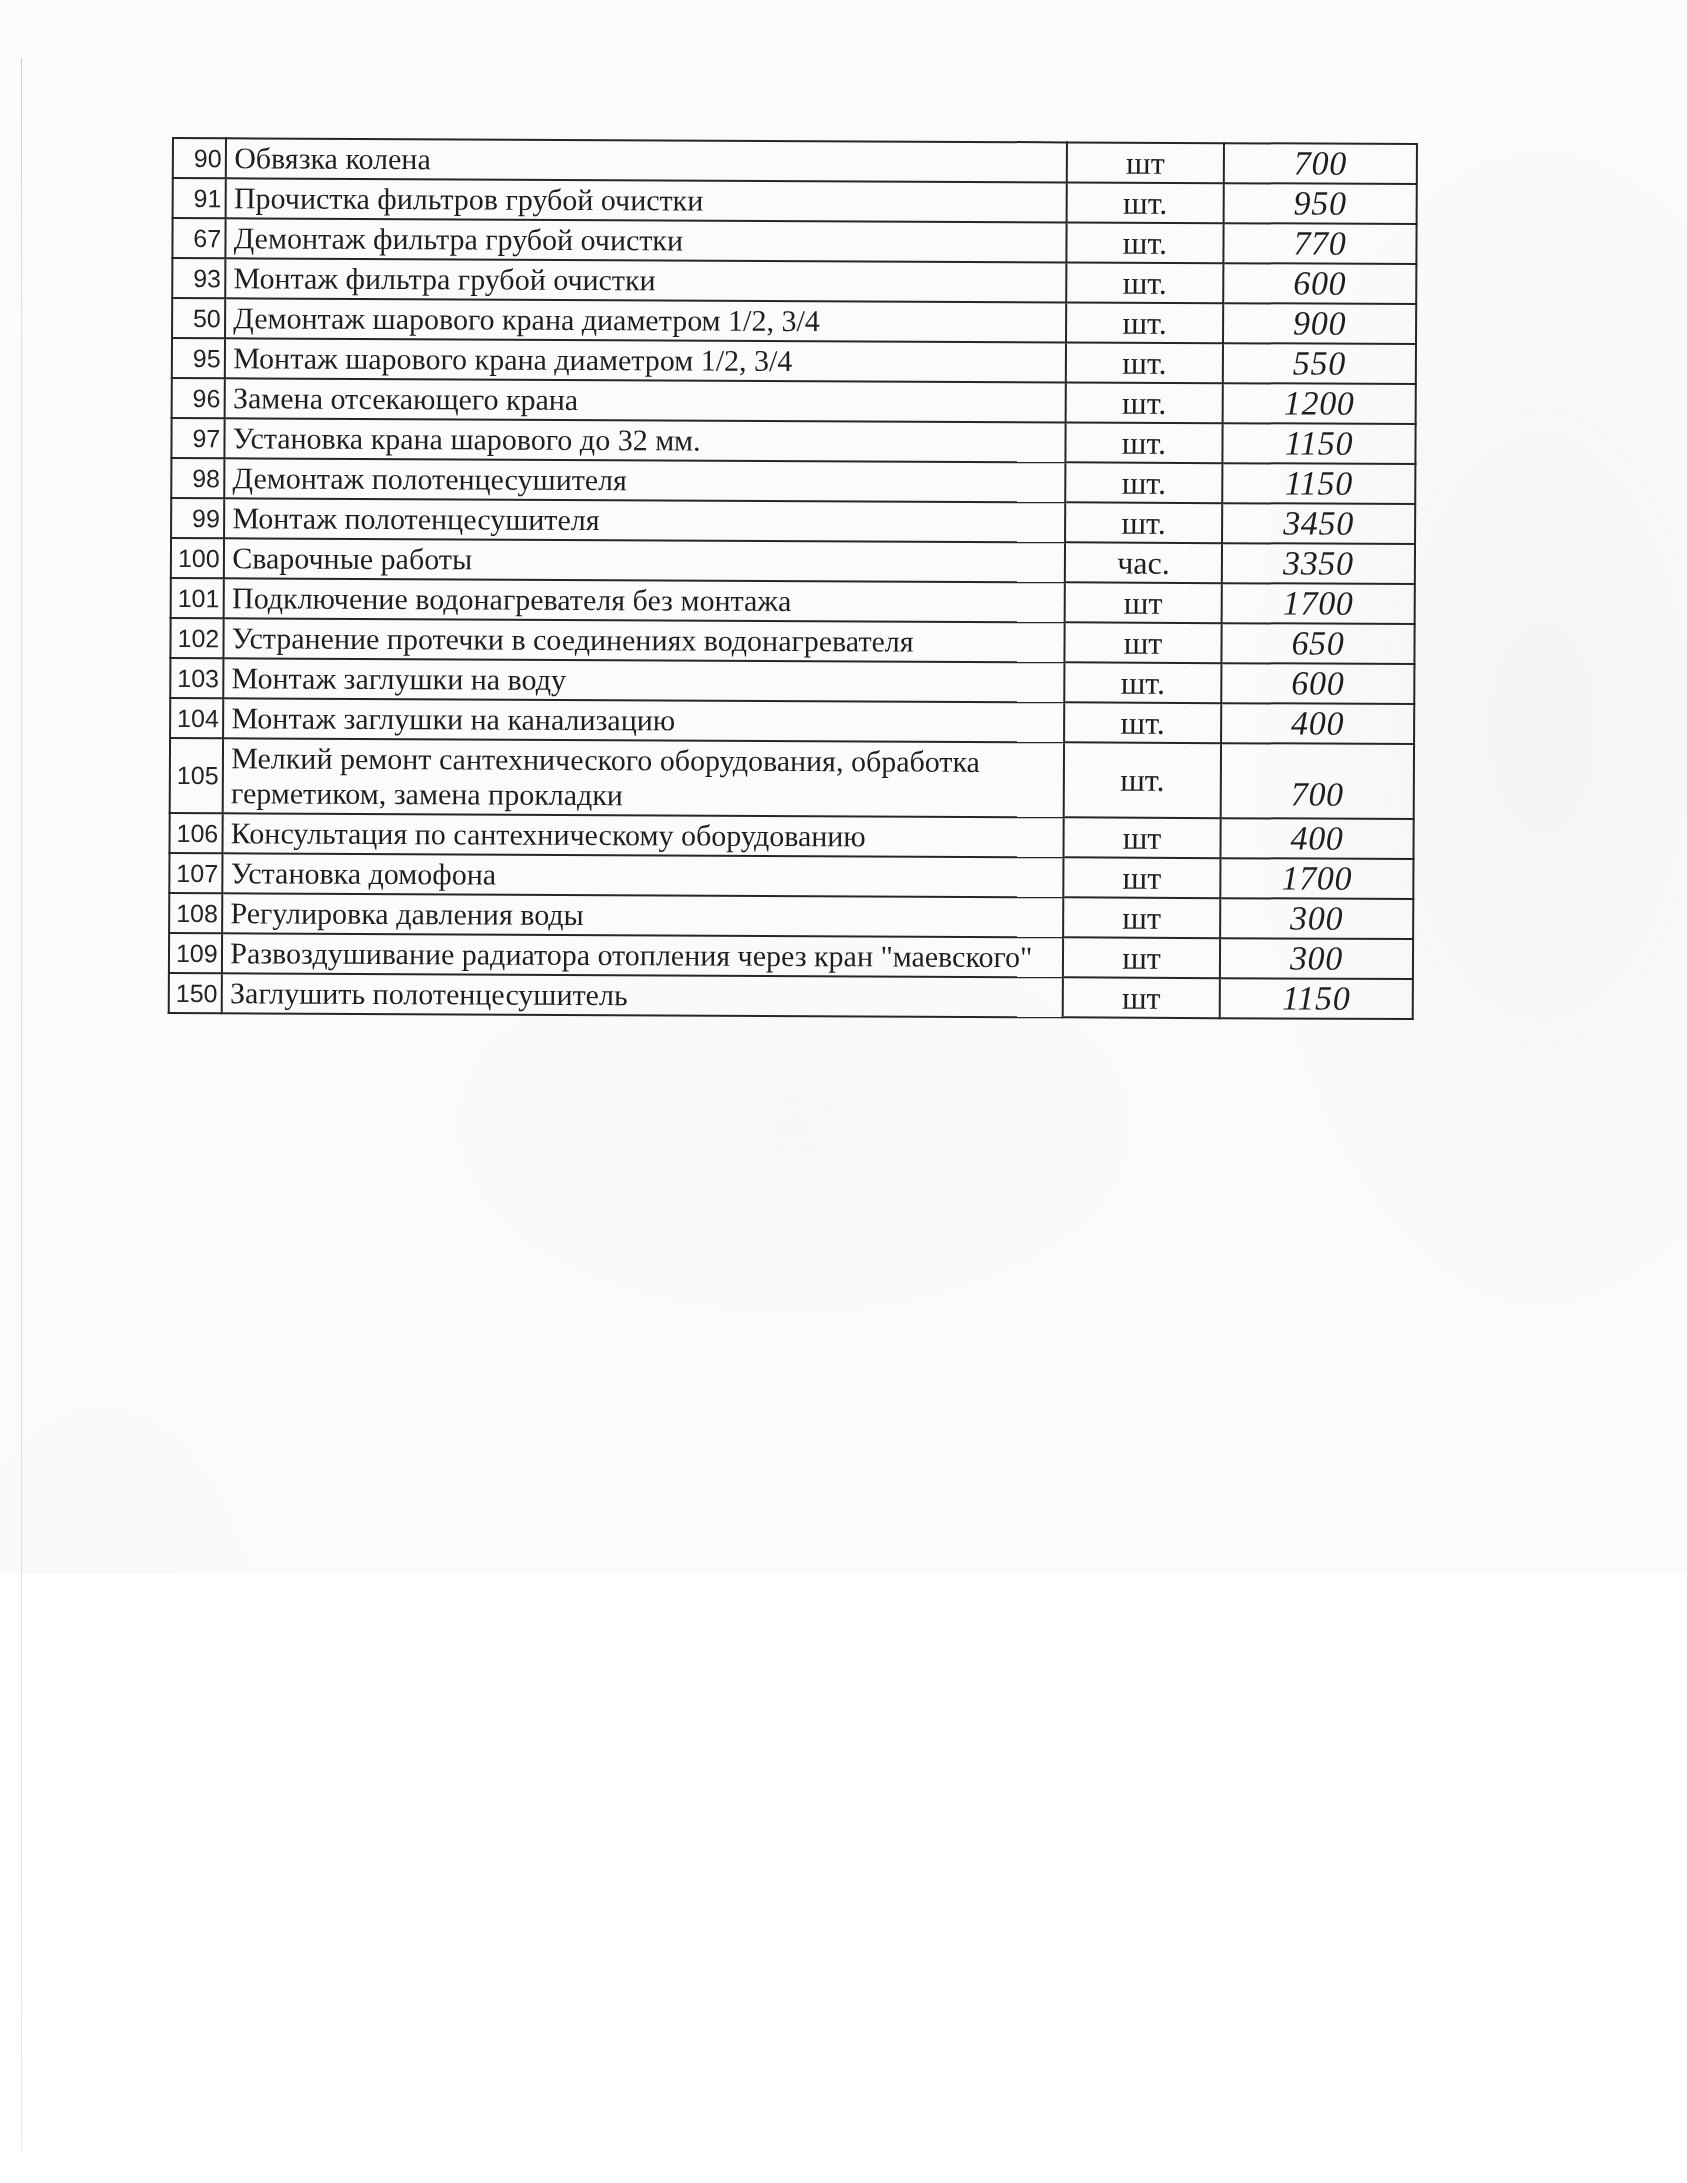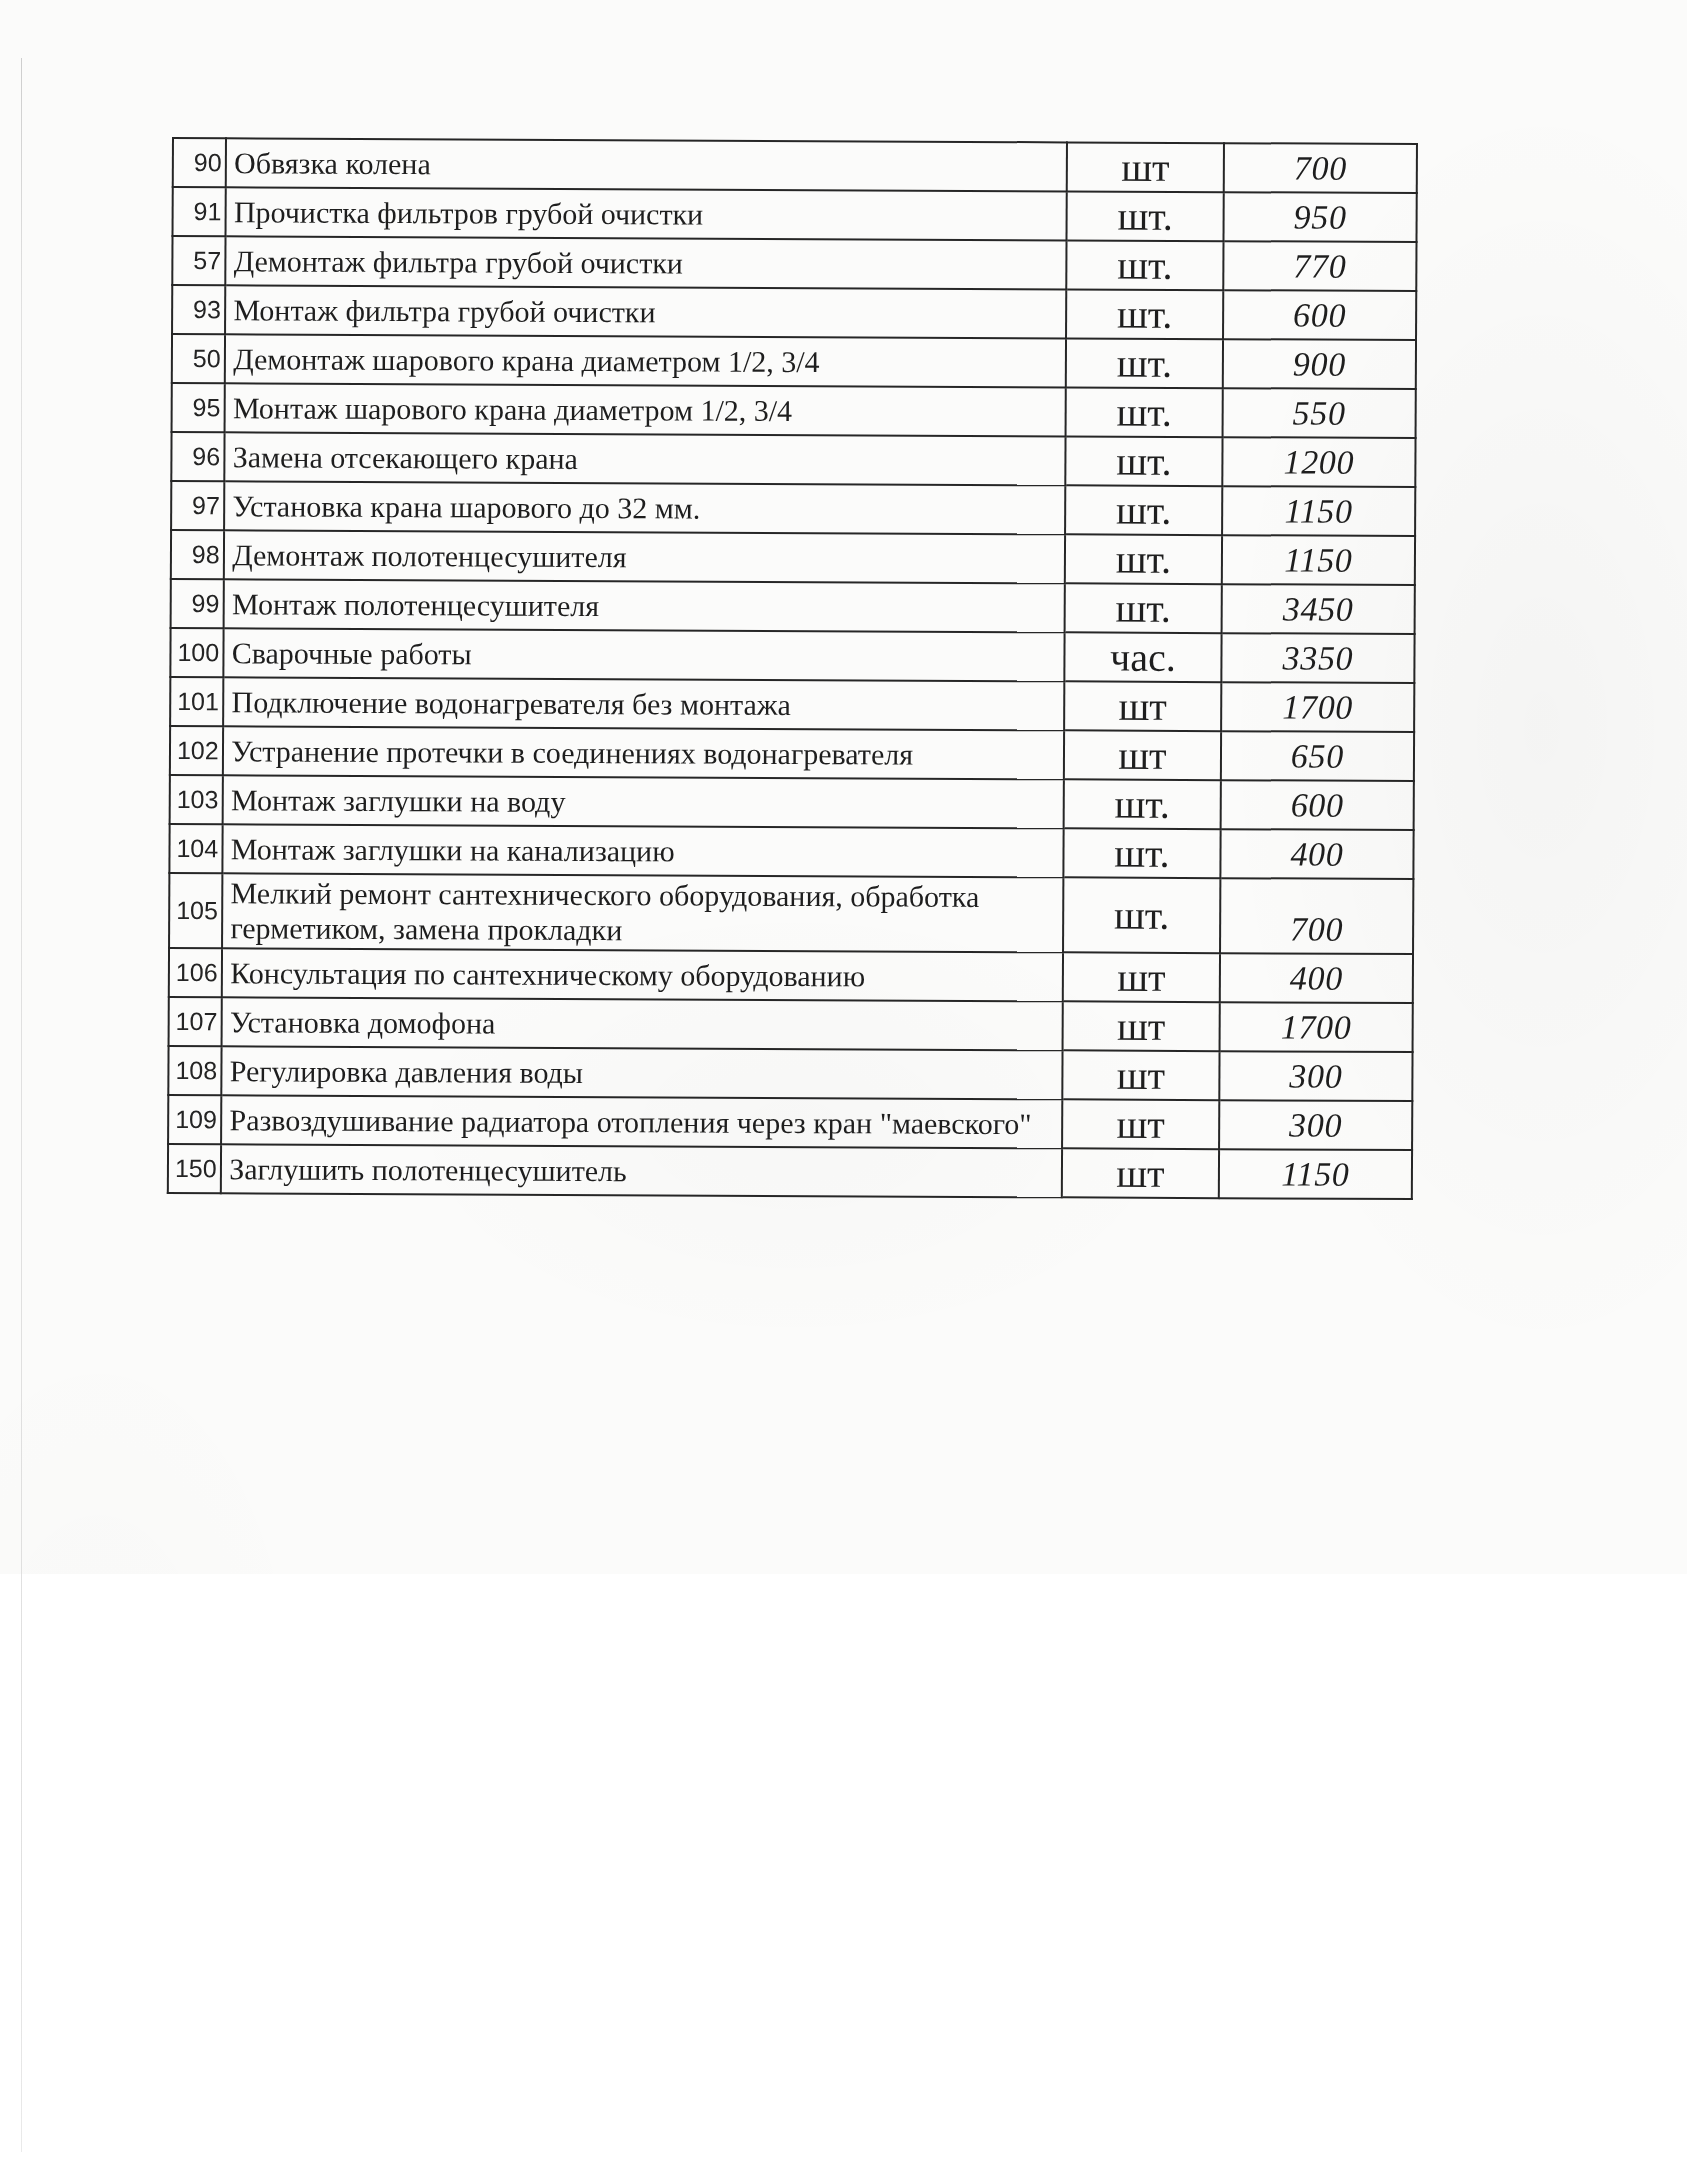--- a/index.html
+++ b/index.html
@@ -60,21 +60,21 @@
     color:#242424;
   }
   td.desc{
     font-size:30px;
     text-align:left;
     padding-left:7.3px;
     white-space:nowrap;
     overflow:visible;
   }
   td.unit{
-    font-size:40px;
+    font-size:32px;
     text-align:center;
   }
   td.price{
     font-size:34px;
     text-align:center;
     letter-spacing:0.7px;
     font-style:italic;
   }
   
   tr.double td.desc{
@@ -113,21 +113,21 @@
     <td class="unit">шт</td>
     <td class="price">700</td>
   </tr>
           <tr>
     <td class="num">91</td>
     <td class="desc">Прочистка фильтров грубой очистки</td>
     <td class="unit">шт.</td>
     <td class="price">950</td>
   </tr>
           <tr>
-    <td class="num">57</td>
+    <td class="num">67</td>
     <td class="desc">Демонтаж фильтра грубой очистки</td>
     <td class="unit">шт.</td>
     <td class="price">770</td>
   </tr>
           <tr>
     <td class="num">93</td>
     <td class="desc">Монтаж фильтра грубой очистки</td>
     <td class="unit">шт.</td>
     <td class="price">600</td>
   </tr>

